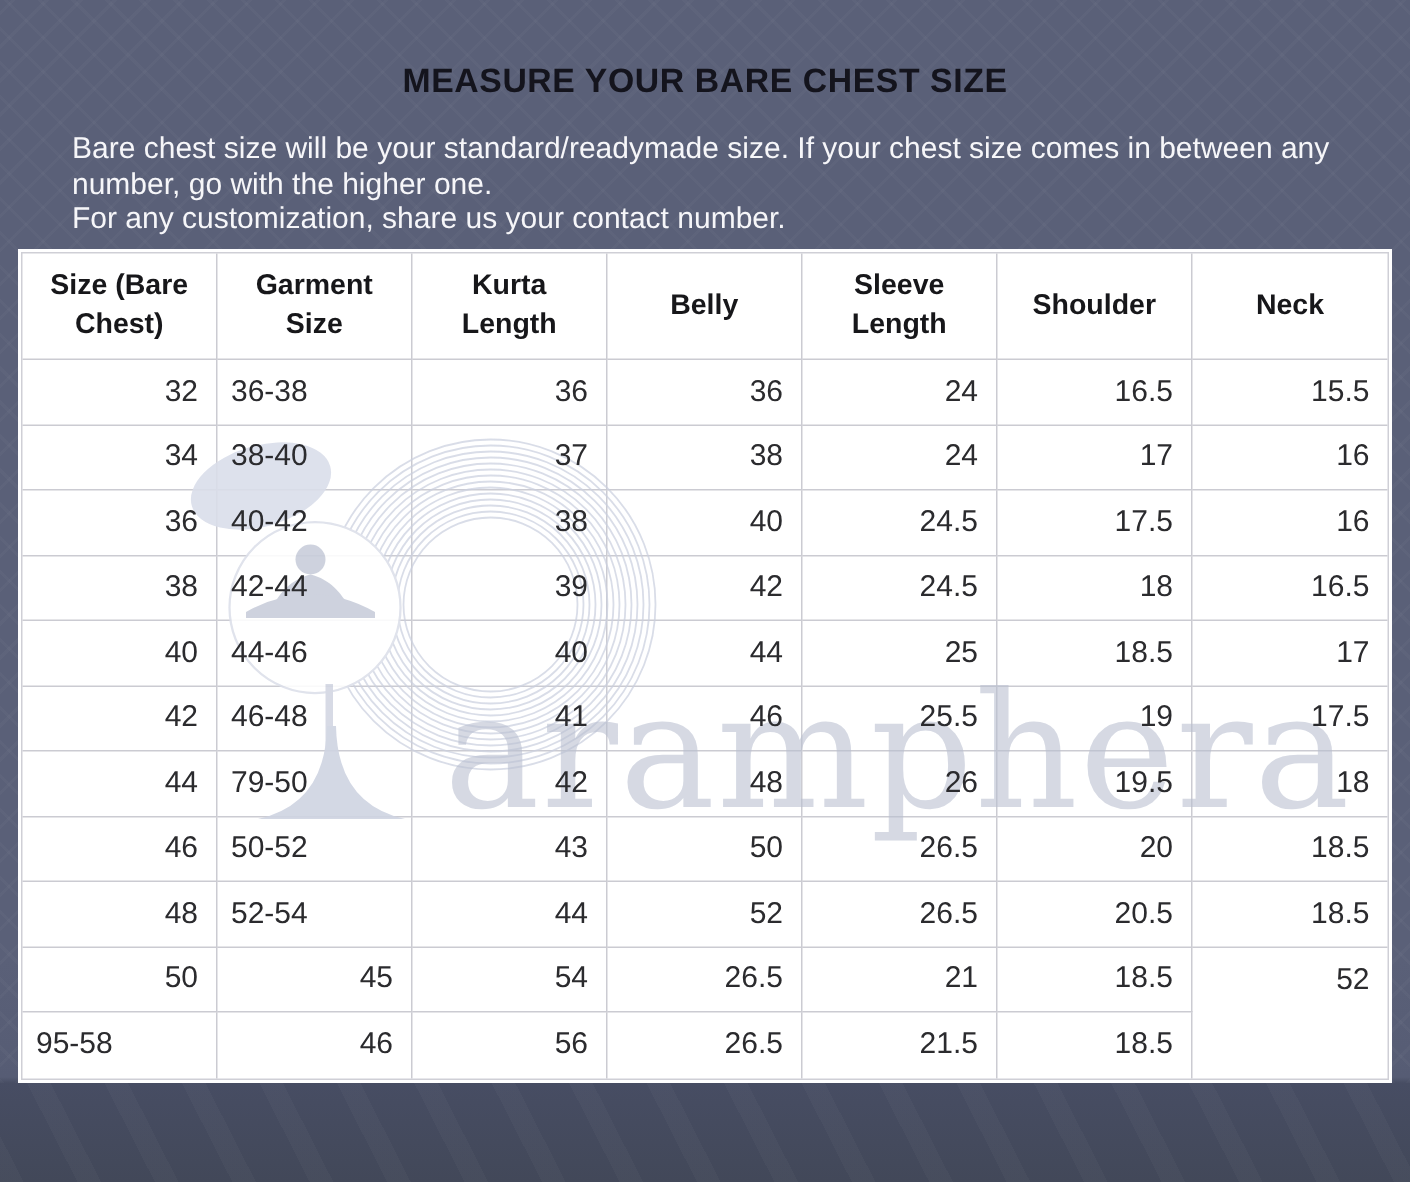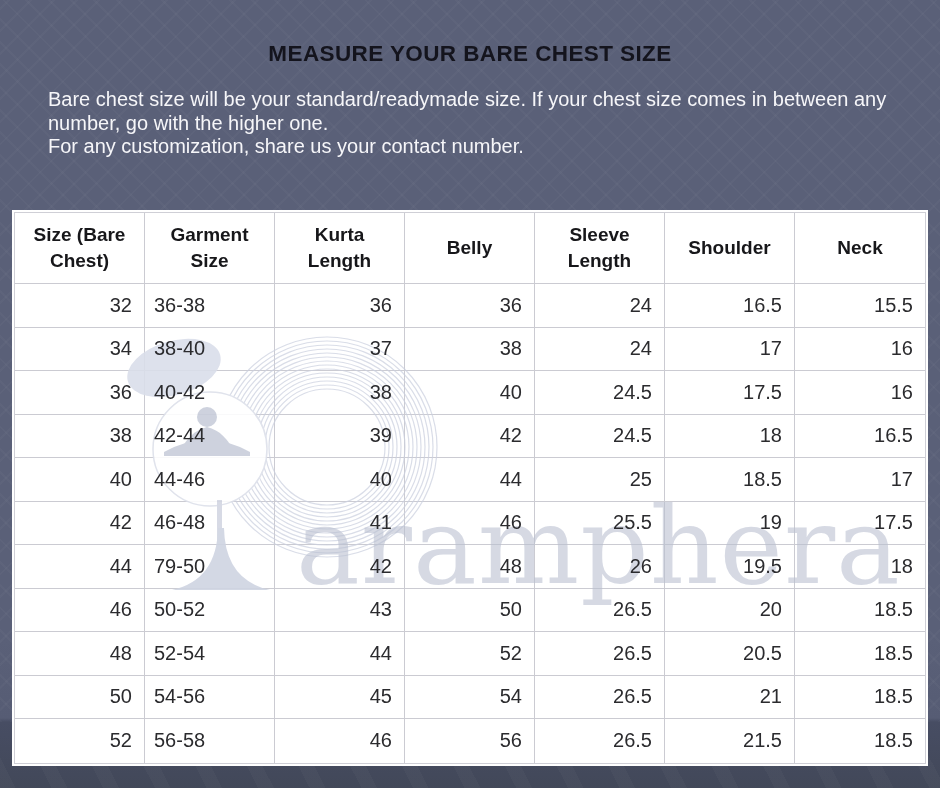--- a/index.html
+++ b/index.html
@@ -32,21 +32,20 @@
   .intro{
     position:absolute;left:48px;top:88px;right:40px;
     font-size:20px;line-height:23.5px;
     color:#f6f6f9;
   }
   .table-wrap{
     position:absolute;left:12px;top:166px;width:916px;
     background:#ffffff;
     padding:2px;
     box-sizing:border-box;
-    margin-top:44px;
   }
   .grid{
     display:grid;
     grid-template-columns:repeat(7,1fr);
     grid-template-rows:71px repeat(11,43.5px);
     border:1px solid #cfcfd6;
   }
   .th,.td{
     box-sizing:border-box;
     border-right:1px solid #cbcbd2;
@@ -299,44 +298,41 @@
       <div class="td">
           <span>20.5</span>
         </div>
       <div class="td">
           <span>18.5</span>
         </div>
 
       <div class="td">
           <span>50</span>
         </div>
-      <div class="td g">
-          <span>54-56</span>
-        </div>
       <div class="td">
           <span>45</span>
         </div>
       <div class="td">
           <span>54</span>
         </div>
       <div class="td">
           <span>26.5</span>
         </div>
       <div class="td">
           <span>21</span>
         </div>
       <div class="td">
           <span>18.5</span>
         </div>
 
       <div class="td">
           <span>52</span>
         </div>
       <div class="td g">
-          <span>56-58</span>
+          <span>95-58</span>
         </div>
       <div class="td">
           <span>46</span>
         </div>
       <div class="td">
           <span>56</span>
         </div>
       <div class="td">
           <span>26.5</span>
         </div>

